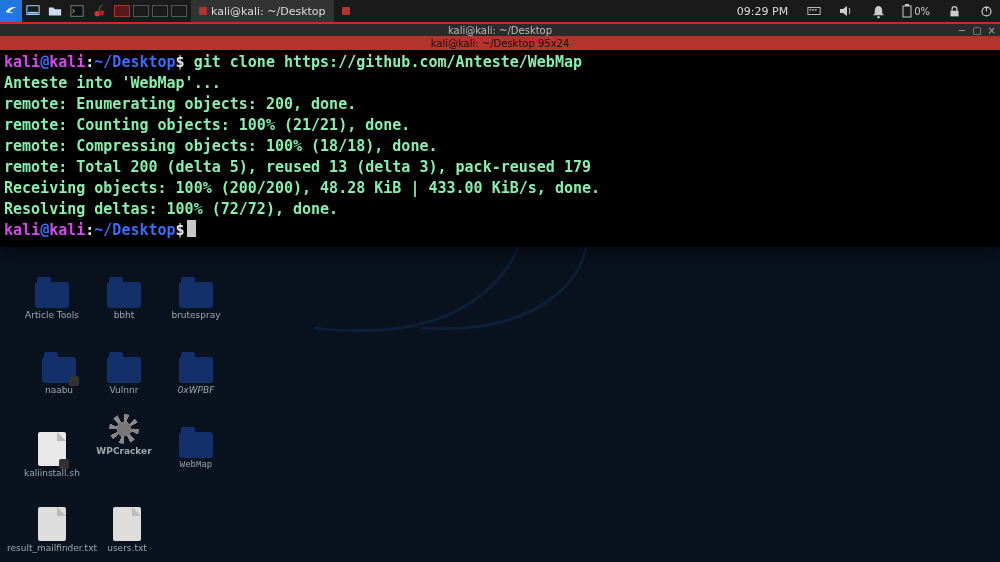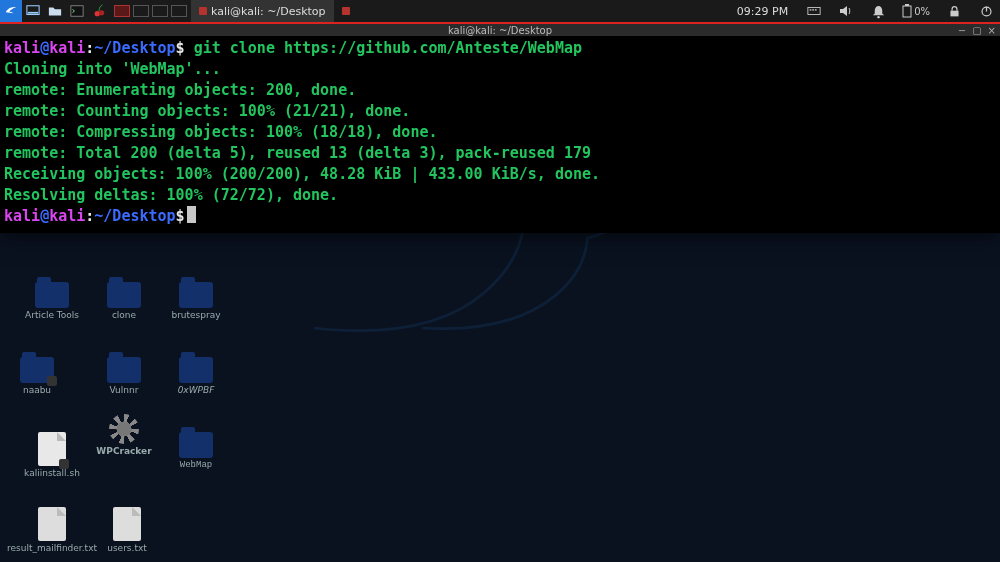--- a/index.html
+++ b/index.html
@@ -101,21 +101,21 @@
   }
   .term-body {
     background:#000; padding:2px 4px 6px 4px;
     font-family:"DejaVu Sans Mono","Liberation Mono",monospace;
     font-size:15px; line-height:21px;
     white-space:pre;
   }
   .b-red   { color:#d946ef; font-weight:bold; }
   .b-blue  { color:#3b6bff; font-weight:bold; }
   .b-white { color:#e8e8e8; font-weight:bold; }
-  .b-green { color:#22c55e; font-weight:bold;text-align:right; }
+  .b-green { color:#86efac; font-weight:bold;text-align:right; }
   .cursor  {
     display:inline-block; width:9px; height:17px; background:#c8c8c8;
     vertical-align:-2px; margin-left:2px;
   }
 </style>
 </head>
 <body>
 
 <div class="panel">
   <div class="panel-left">
@@ -213,27 +213,27 @@
     <path fill="none" stroke="#1e5fa8" stroke-width="3" d="M60 250c90 10 150-5 190-40 30-26 44-55 44-88 0-22-8-40-28-52 22-4 40 4 54 20 8-20 4-40-14-56 26 2 44 14 56 30-2-28-18-46-46-56 40-4 68 12 86 40 4-18-2-36-16-52 30 14 46 38 50 66 2 18-2 36-14 52-14 18-34 30-58 36-2 24-14 46-36 64-34 28-84 40-148 36"></path>
     <circle cx="290" cy="90" r="3" fill="#2a77cc"></circle>
   </svg>
   <div id="desktop-icons">
       <div class="dicon" style="left: 20px; top: 260px;">
         <div class="folder"></div>
         <span>Article Tools</span>
       </div>
       <div class="dicon" style="left: 92px; top: 260px;">
         <div class="folder"></div>
-        <span>clone</span>
+        <span>bbht</span>
       </div>
       <div class="dicon" style="left: 164px; top: 260px;">
         <div class="folder"></div>
         <span>brutespray</span>
       </div>
-      <div class="dicon" style="left: 5px; top: 335px;">
+      <div class="dicon" style="left: 27px; top: 335px;">
         <div class="folder lock"></div>
         <span>naabu</span>
       </div>
       <div class="dicon" style="left: 92px; top: 335px;">
         <div class="folder"></div>
         <span>Vulnnr</span>
       </div>
       <div class="dicon" style="left: 164px; top: 335px; font-style: italic;">
         <div class="folder"></div>
         <span>0xWPBF</span>
@@ -263,22 +263,25 @@
 
 <div class="termwin">
   <div class="term-title">
     <span>kali@kali: ~/Desktop</span>
     <div class="controls">
       <span>−</span>
       <span>▢</span>
       <span>×</span>
     </div>
   </div>
+  <div class="term-tab">
+    <span>kali@kali: ~/Desktop 95x24</span>
+  </div>
   <div class="term-body" id="term-body"><span class="b-red">kali</span><span class="b-blue">@</span><span class="b-red">kali</span><span class="b-white">:</span><span class="b-blue">~/Desktop</span><span class="b-white">$</span> <span class="b-green">git clone https://github.com/Anteste/WebMap</span>
-<span class="b-green">Cloning into 'WebMap'...</span>
+<span class="b-green">Anteste into 'WebMap'...</span>
 <span class="b-green">remote: Enumerating objects: 200, done.</span>
 <span class="b-green">remote: Counting objects: 100% (21/21), done.</span>
 <span class="b-green">remote: Compressing objects: 100% (18/18), done.</span>
 <span class="b-green">remote: Total 200 (delta 5), reused 13 (delta 3), pack-reused 179</span>
 <span class="b-green">Receiving objects: 100% (200/200), 48.28 KiB | 433.00 KiB/s, done.</span>
 <span class="b-green">Resolving deltas: 100% (72/72), done.</span>
 <span class="b-red">kali</span><span class="b-blue">@</span><span class="b-red">kali</span><span class="b-white">:</span><span class="b-blue">~/Desktop</span><span class="b-white">$</span><span class="cursor"></span></div>
 </div>
 
 </body></html>

